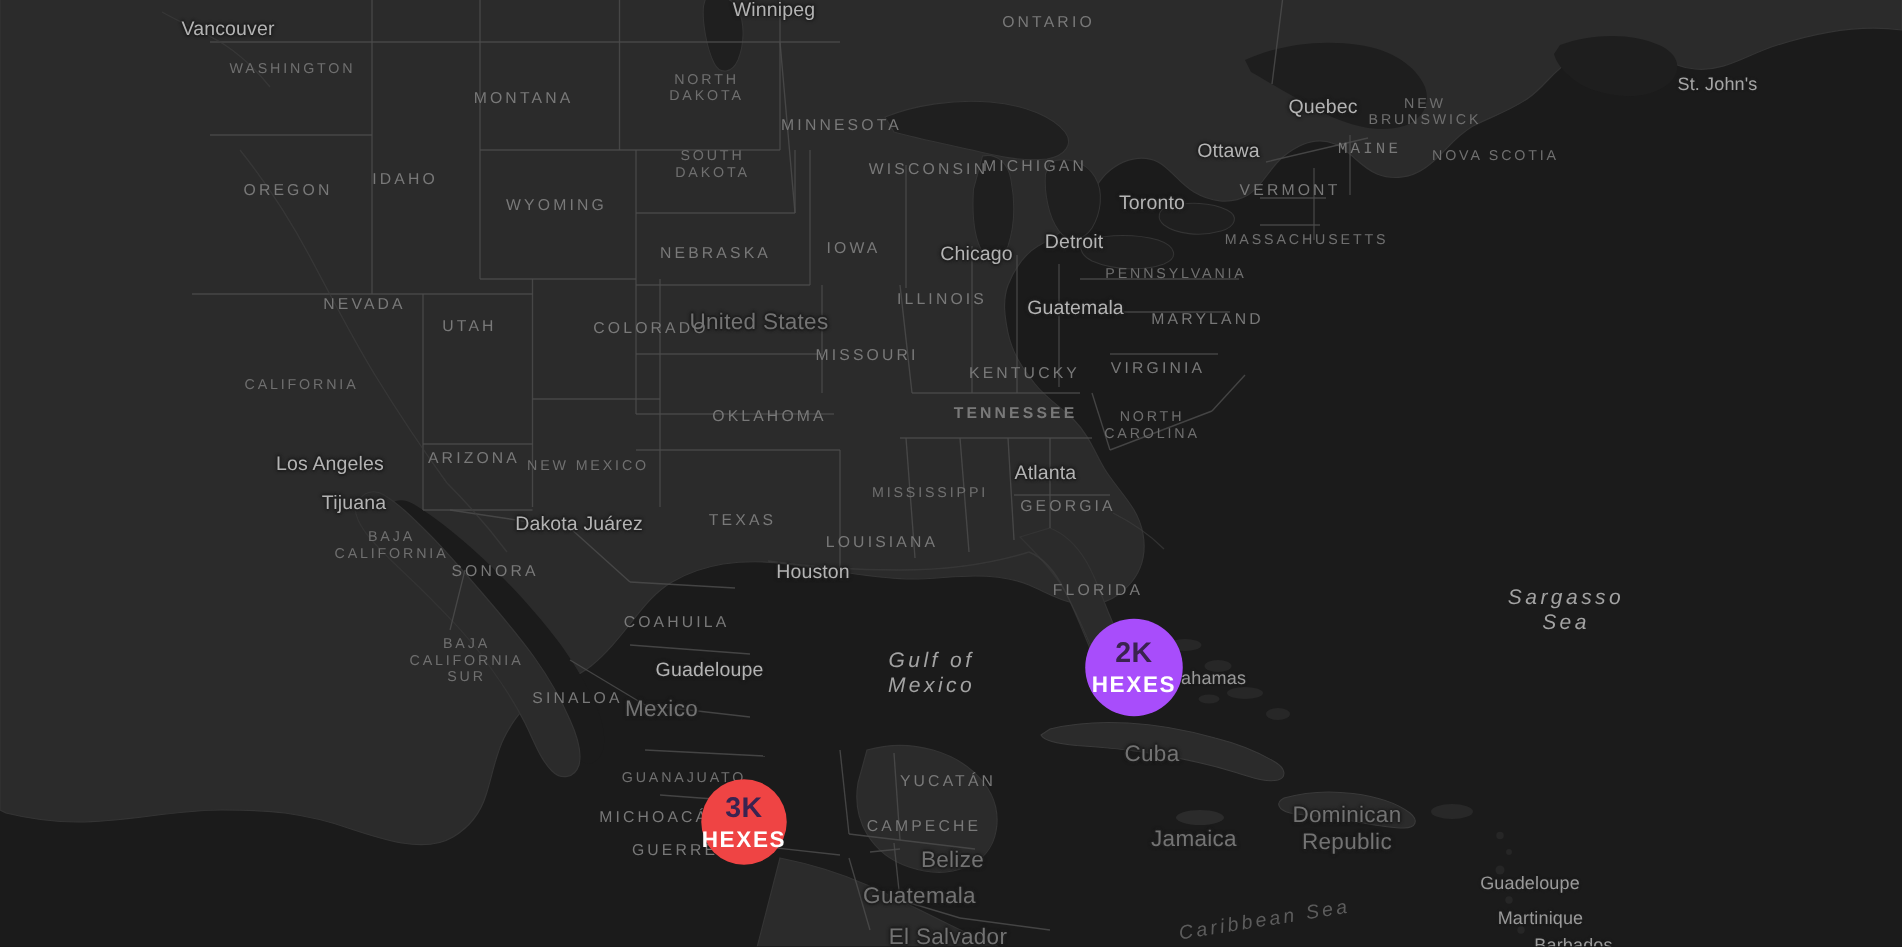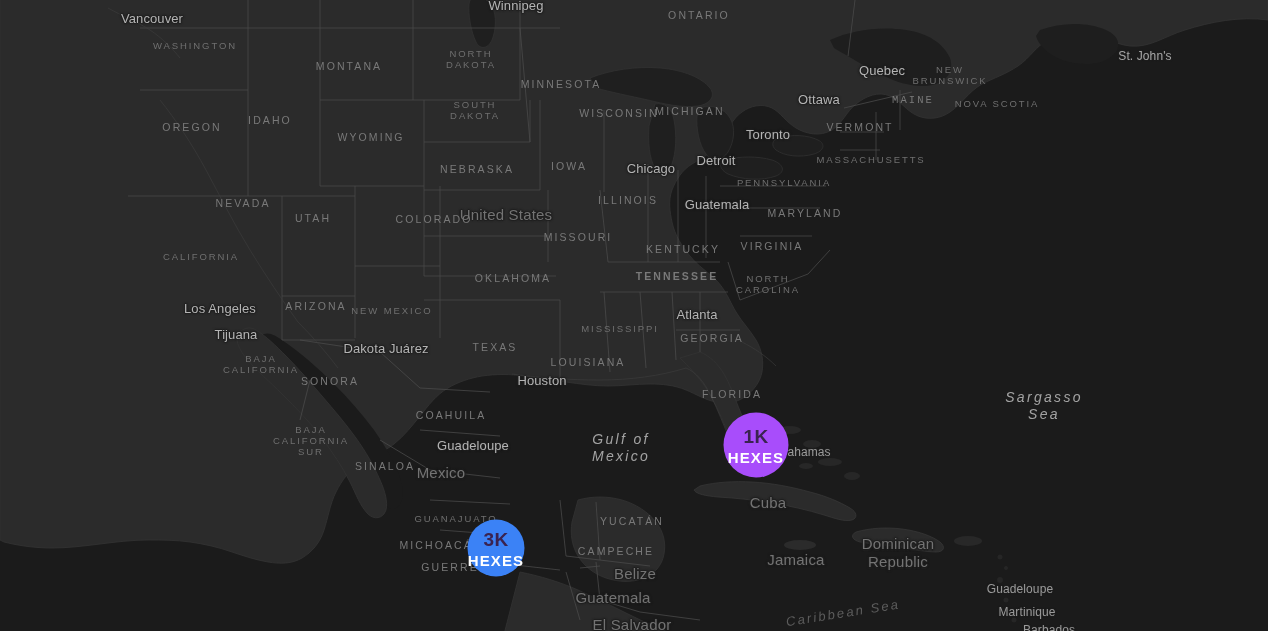--- a/index.html
+++ b/index.html
@@ -425,22 +425,22 @@
 Sea</div>
       <div class="label lbl-water-sm" style="left: 843px; top: 613px; transform: translate(-50%, -50%) rotate(-9deg);">Caribbean Sea</div>
       <div class="label lbl-island" style="left: 805px; top: 452px;">Bahamas</div>
       <div class="label lbl-island" style="left: 1020px; top: 589px;">Guadeloupe</div>
       <div class="label lbl-island" style="left: 1027px; top: 612px;">Martinique</div>
       <div class="label lbl-island" style="left: 1049px; top: 630px;">Barbados</div>
     </div>
 
   <div id="cluster-layer">
       <div class="cluster" style="left: 756px; top: 445px; width: 65px; height: 65px; background: rgb(168, 77, 251);">
-        <div class="cluster-count" style="color: rgb(58, 35, 80);">1K</div>
+        <div class="cluster-count" style="color: rgb(58, 35, 80);">2K</div>
         <div class="cluster-unit" style="color: rgb(255, 255, 255);">HEXES</div>
       </div>
-      <div class="cluster" style="left: 496px; top: 548px; width: 57px; height: 57px; background: #3b82f6;">
+      <div class="cluster" style="left: 496px; top: 548px; width: 57px; height: 57px; background: #ef4444;">
         <div class="cluster-count" style="color: rgb(58, 35, 80);">3K</div>
         <div class="cluster-unit" style="color: rgb(255, 255, 255);">HEXES</div>
       </div>
     </div>
 
 </div>
 
 </body></html>

